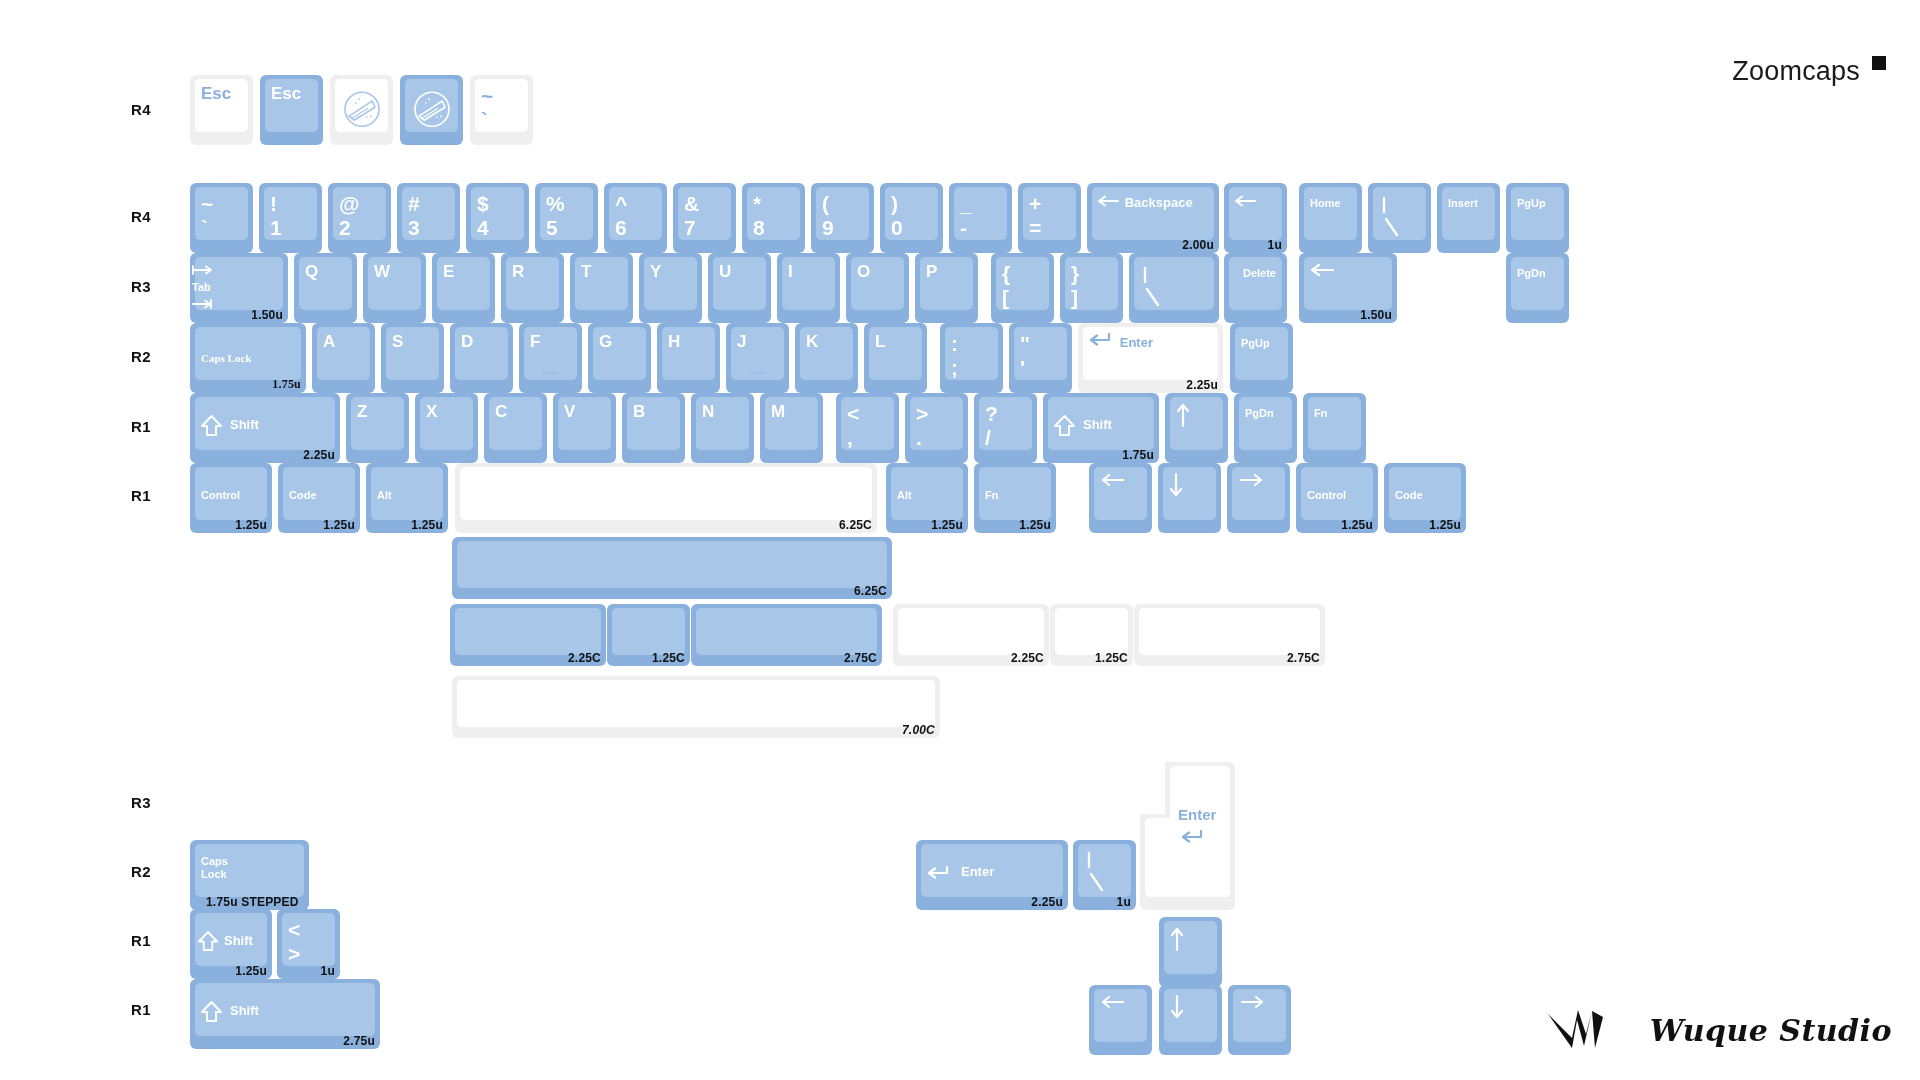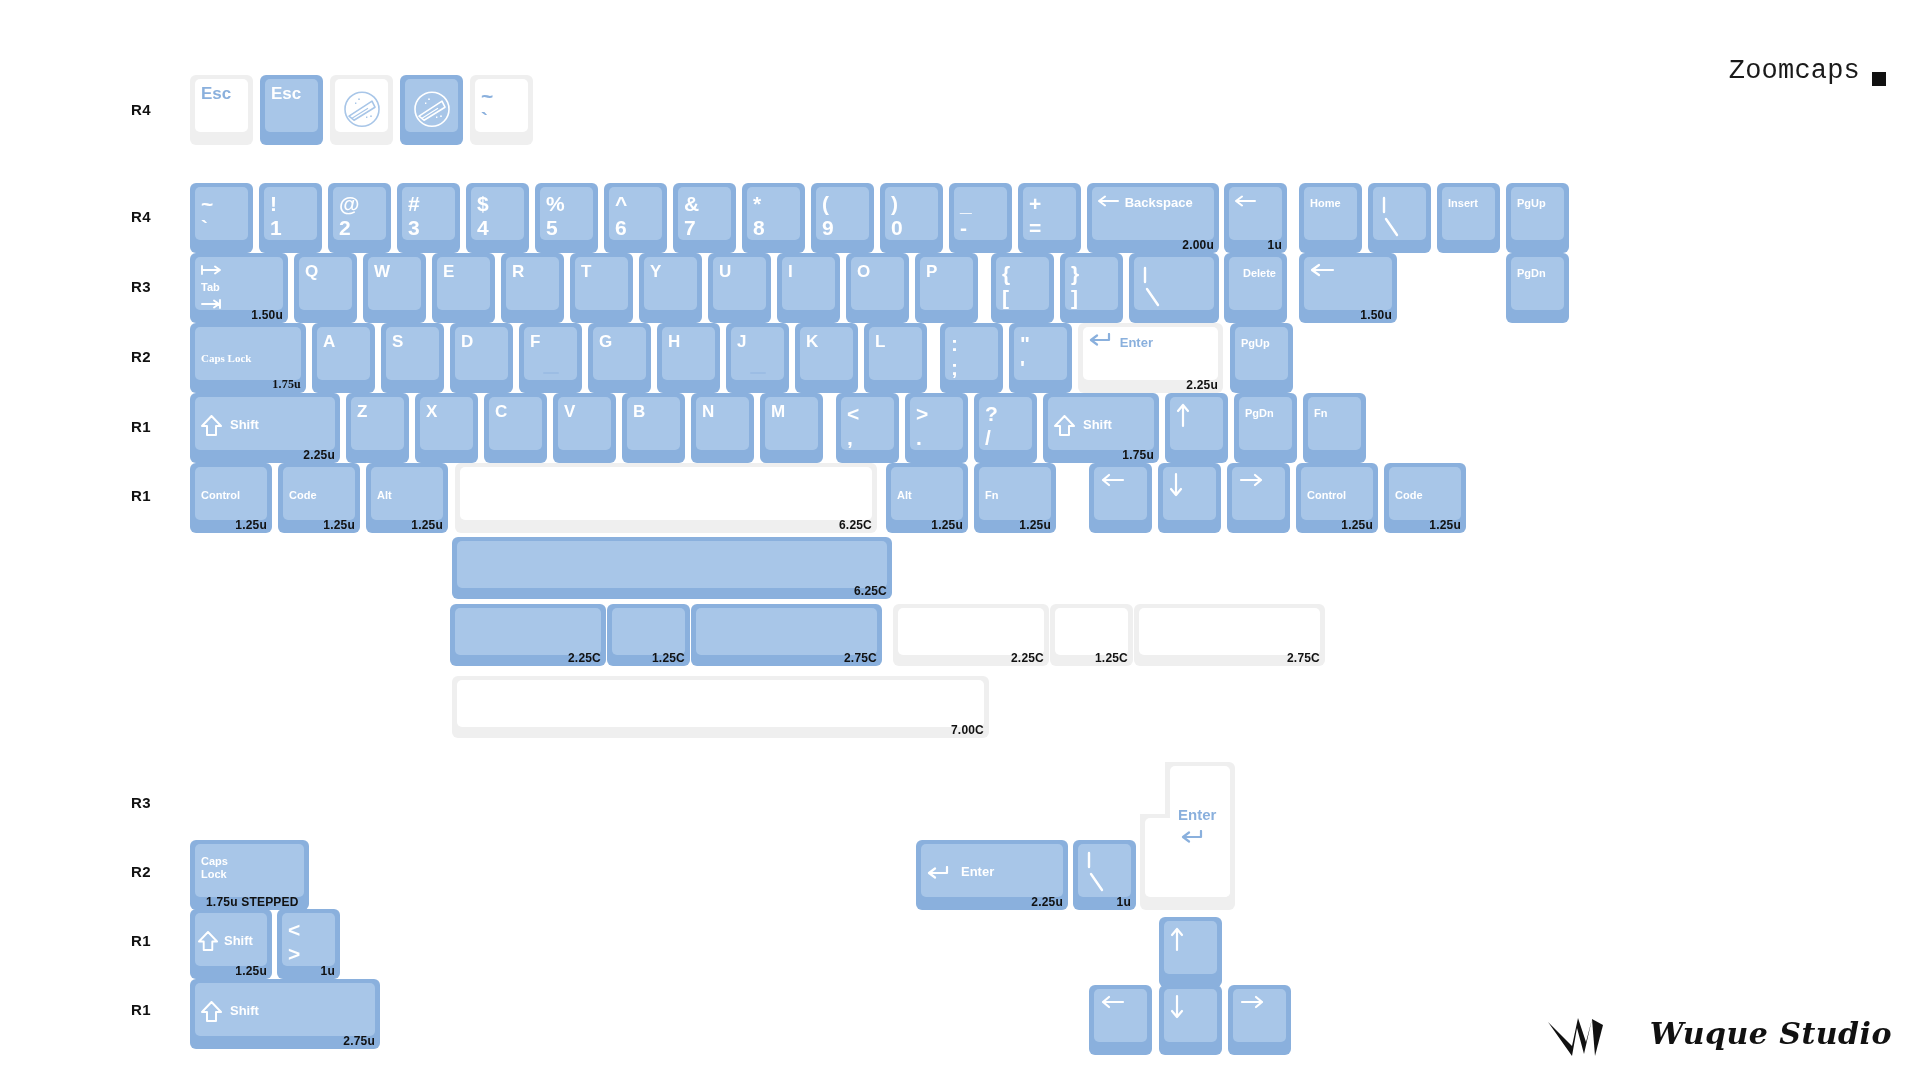--- a/index.html
+++ b/index.html
@@ -14,21 +14,21 @@
   #stage{position:absolute;left:0;top:0;width:1920px;height:1080px;}
 
   
   .title{
     position:absolute;left:0;top:30px;width:1920px;text-align:center;
     font-size:50px;font-weight:bold;color:#1a1a1a;letter-spacing:-0.5px;
   }
   .brand{
     position:absolute;right:34px;top:56px;
     font-size:27px;color:#1a1a1a;font-weight:400;letter-spacing:0.2px;
-    display:flex;align-items:flex-end;gap:12px;font-family:Liberation Mono, monospace;
+    display:flex;align-items:flex-start;gap:12px;
   }
   .brand-square{width:14px;height:14px;background:#111;display:inline-block;}
 
   
   .rowlabel{
     position:absolute;font-size:15px;font-weight:bold;color:#111;
     letter-spacing:0.3px;
   }
 
   
@@ -100,21 +100,21 @@
     position:absolute;left:5px;right:5px;top:56px;bottom:13px;background:#fff;border-radius:5px;
   }
 
   
   .novelty{
     position:absolute;left:50%;top:50%;transform:translate(-50%,-52%);
   }
 
   
   .logo{
-    position:absolute;right:28px;bottom:20px;display:flex;align-items:flex-start;gap:32px;
+    position:absolute;right:28px;bottom:28px;display:flex;align-items:center;gap:32px;
   }
   .logo-text{
     font-family:"DejaVu Serif",serif;
     font-style:italic;font-size:30px;font-weight:bold;color:#111;
     letter-spacing:0.5px;
   }
 </style>
 </head>
 <body>
 
@@ -329,21 +329,21 @@
       <div class="top"></div>
       <div class="legend lg-c"><span class="lg-xs">Insert</span></div>
     </div>
   <div class="key blue" style="left:1506px;top:183px;width:63px;height:70px;">
       <div class="top"></div>
       <div class="legend lg-c"><span class="lg-xs">PgUp</span></div>
     </div>
 
   <div class="key blue" style="left:190px;top:253px;width:98px;height:70px;">
     <div class="top"></div>
-    <div class="legend" style="padding:7px 10px;">
+    <div class="legend" style="padding:7px 1px;">
       <svg width="26" height="10" viewBox="0 0 26 10">
           <path d="M2 1 V9 M3 5 H20 M20 5 L15 1.5 M20 5 L15 8.5" stroke="#fff" stroke-width="1.9" fill="none" stroke-linecap="round"></path>
         </svg>
       <div class="lg-xs" style="margin:1px 0 1px 1px;">Tab</div>
       <svg width="26" height="10" viewBox="0 0 26 10">
           <path d="M20 1 V9 M2 5 H19 M19 5 L14 1.5 M19 5 L14 8.5" stroke="#fff" stroke-width="1.9" fill="none" stroke-linecap="round"></path>
         </svg>
     </div>
     <div class="sz">1.50u</div>
   </div>
@@ -692,21 +692,21 @@
     </div>
   <div class="key white" style="left:1050px;top:604px;width:83px;height:62px;">
       <div class="top" style="bottom:11px;"></div>
       <div class="sz">1.25C</div>
     </div>
   <div class="key white" style="left:1134px;top:604px;width:191px;height:62px;">
       <div class="top" style="bottom:11px;"></div>
       <div class="sz">2.75C</div>
     </div>
 
-  <div class="key white" style="left:452px;top:676px;width:537px;height:62px;">
+  <div class="key white" style="left:452px;top:676px;width:488px;height:62px;font-style:italic;">
       <div class="top" style="bottom:11px;"></div>
       <div class="sz">7.00C</div>
     </div>
 
   <div class="key blue stepped" style="left:190px;top:840px;width:119px;height:70px;">
     <div class="top"></div>
     <div class="legend" style="padding-top:15px;">
       <span class="lg-xs" style="display:block;">Caps</span>
       <span class="lg-xs" style="display:block;">Lock</span>
     </div>

